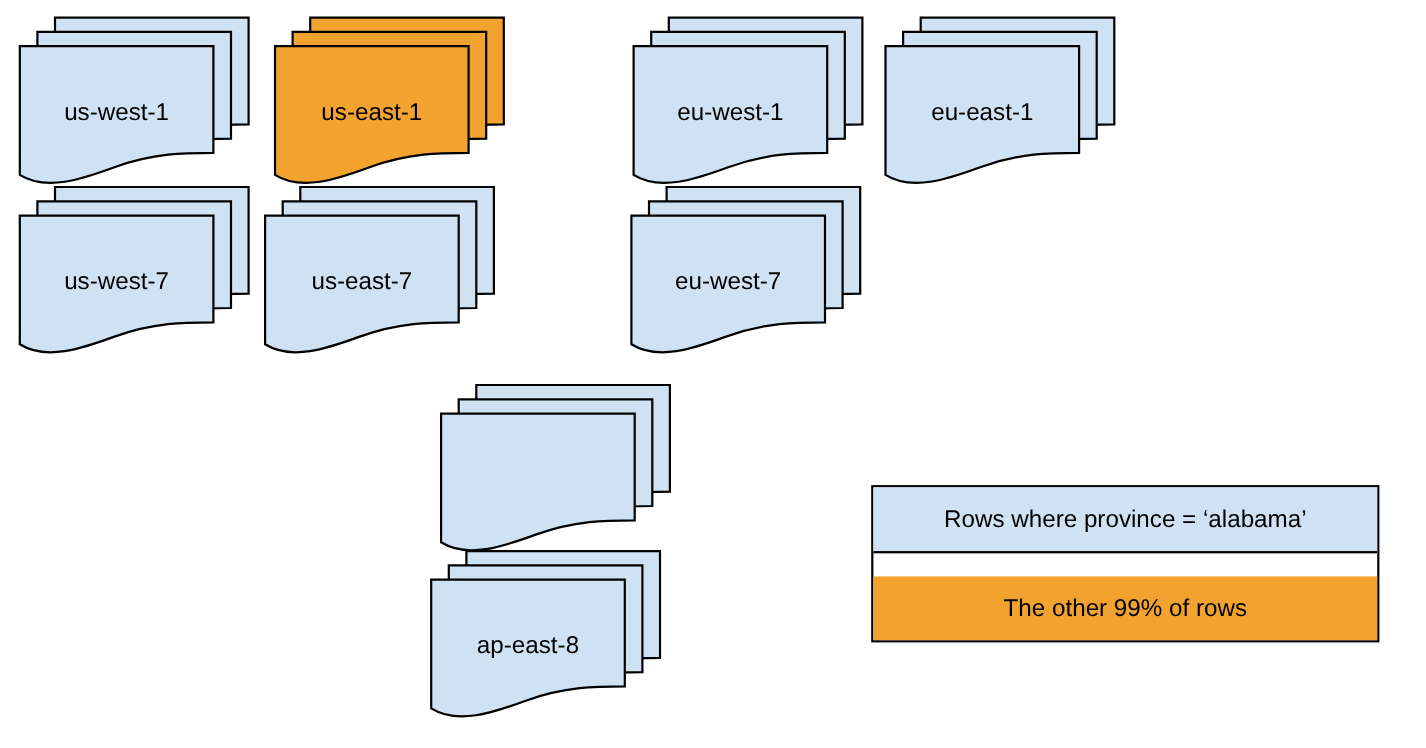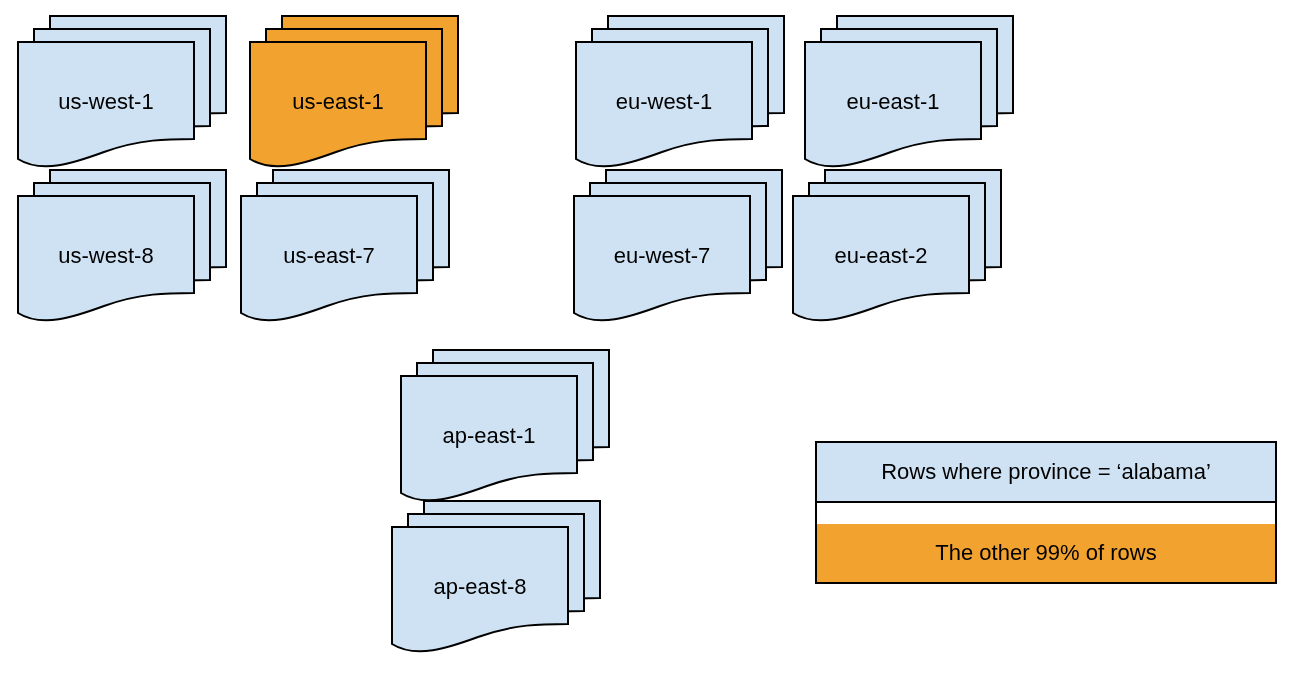--- a/index.html
+++ b/index.html
@@ -50,21 +50,21 @@
     align-items: center;
     justify-content: center;
     padding-top: 2px;
     font-size: 22px;
     color: #000;
     white-space: nowrap;
   }
   
   .legend {
     position: absolute;
-    left: 815px;
+    left: 792px;
     top: 441px;
     width: 462px;
     height: 143px;
     border: 2px solid var(--outline);
     display: flex;
     flex-direction: column;
     gap: 21px;
   }
   .legend-row {
     flex: 1;
@@ -123,49 +123,42 @@
     <svg class="doc-svg" viewBox="0 0 210 156" width="210" height="156">
         <use href="#doc-stack"></use>
       </svg>
     <div class="stack-label">eu-east-1</div>
   </div>
 
   <div class="stack" style="left:18px; top:170px">
     <svg class="doc-svg" viewBox="0 0 210 156" width="210" height="156">
         <use href="#doc-stack"></use>
       </svg>
-    <div class="stack-label">us-west-8</div>
+    <div class="stack-label">us-west-7</div>
   </div>
 
   <div class="stack" style="left:241px; top:170px">
     <svg class="doc-svg" viewBox="0 0 210 156" width="210" height="156">
         <use href="#doc-stack"></use>
       </svg>
     <div class="stack-label">us-east-7</div>
   </div>
 
   <div class="stack" style="left:574px; top:170px">
     <svg class="doc-svg" viewBox="0 0 210 156" width="210" height="156">
         <use href="#doc-stack"></use>
       </svg>
     <div class="stack-label">eu-west-7</div>
   </div>
 
-  <div class="stack" style="left:793px; top:170px">
-    <svg class="doc-svg" viewBox="0 0 210 156" width="210" height="156">
-        <use href="#doc-stack"></use>
-      </svg>
-    <div class="stack-label">eu-east-2</div>
-  </div>
 
   <div class="stack" style="left:401px; top:350px">
     <svg class="doc-svg" viewBox="0 0 210 156" width="210" height="156">
         <use href="#doc-stack"></use>
       </svg>
-    <div class="stack-label">ap-east-1</div>
   </div>
 
   <div class="stack" style="left:392px; top:501px">
     <svg class="doc-svg" viewBox="0 0 210 156" width="210" height="156">
         <use href="#doc-stack"></use>
       </svg>
     <div class="stack-label">ap-east-8</div>
   </div>
 
   <div class="legend">

